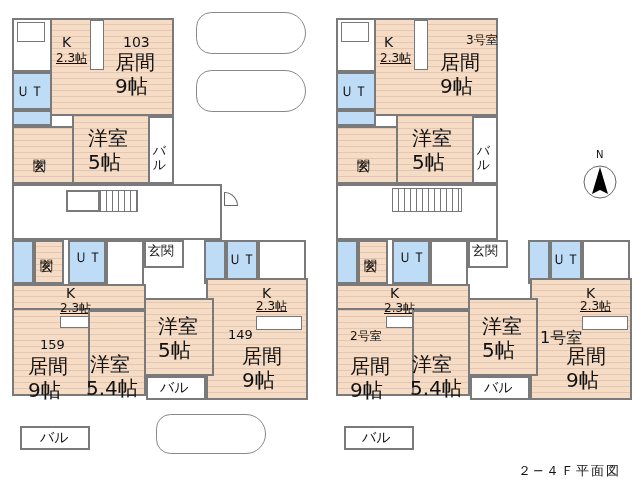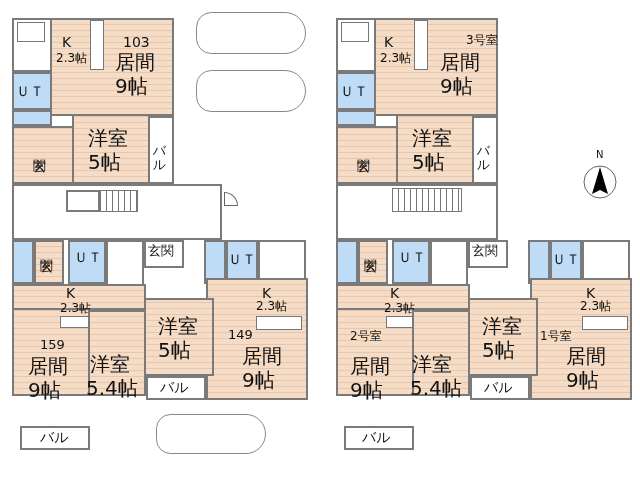--- a/index.html
+++ b/index.html
@@ -5,21 +5,21 @@
   html,body{margin:0;padding:0;background:#fff;}
   body{width:640px;height:480px;position:relative;overflow:hidden;font-family:"DejaVu Sans","Liberation Sans",sans-serif;color:#111;}
   .abs{position:absolute;}
   .room{position:absolute;box-sizing:border-box;border:2px solid #7a7a7a;}
   .floor{background-color:#f6dcc5;background-image:repeating-linear-gradient(0deg,#f6dcc5 0px,#f6dcc5 5px,#e2c8b2 5px,#e2c8b2 6px);}
   .wet{background:#bfdcf7;}
   .white{background:#fff;}
   .lbl{position:absolute;white-space:nowrap;line-height:1;text-align:left;}
   .big{font-size:20px;}
   .med{font-size:14px;}
-  .sm{font-size:11px;}
+  .sm{font-size:11px;text-decoration:underline;}
   .vert{writing-mode:vertical-rl;text-orientation:upright;font-size:13px;letter-spacing:1px;}
   .stairs{position:absolute;background:repeating-linear-gradient(90deg,#fff 0px,#fff 5px,#777 5px,#777 6px);border:1px solid #777;box-sizing:border-box;}
   .caption{position:absolute;font-size:13px;letter-spacing:2px;}
   .door{position:absolute;border:1px solid #666;border-radius:0 100% 0 0;box-sizing:border-box;background:transparent;}
   .fix{position:absolute;border:1px solid #777;background:#fff;box-sizing:border-box;}
 </style>
 </head>
 <body>
 
 <div class="abs" style="left:0;top:0;width:320px;height:480px;">
@@ -152,22 +152,23 @@
   <div class="room white" style="left:468px;top:240px;width:40px;height:28px;"></div>
   <div class="lbl med" style="left:472px;top:244px;font-size:13px;">玄関</div>
   <div class="room wet" style="left:528px;top:240px;width:22px;height:44px;"></div>
   <div class="room wet" style="left:550px;top:240px;width:32px;height:44px;"></div>
   <div class="lbl med" style="left:552px;top:252px;">ＵＴ</div>
   <div class="room white" style="left:582px;top:240px;width:48px;height:46px;"></div>
   <div class="room floor" style="left:530px;top:278px;width:102px;height:122px;"></div>
   <div class="lbl med" style="left:586px;top:286px;">K</div>
   <div class="lbl sm" style="left:580px;top:300px;font-size:12px;">2.3帖</div>
   <div class="fix" style="left:582px;top:316px;width:46px;height:14px;"></div>
-  <div class="lbl med" style="left:540px;top:330px;font-size:12px;">1号室</div>
+  <div class="lbl med" style="left:540px;top:330px;font-size:16px;">1号室</div>
   <div class="lbl big" style="left:566px;top:346px;">居間</div>
   <div class="lbl big" style="left:566px;top:370px;">9帖</div>
   <div class="room floor" style="left:468px;top:298px;width:70px;height:78px;"></div>
   <div class="lbl big" style="left:482px;top:316px;">洋室</div>
   <div class="lbl big" style="left:482px;top:340px;">5帖</div>
   <div class="room white" style="left:470px;top:376px;width:60px;height:24px;"></div>
   <div class="lbl med" style="left:484px;top:380px;">バル</div>
 
+  <div class="caption" style="left:518px;top:462px;">２−４Ｆ平面図</div>
 </div>
 
 </body></html>

